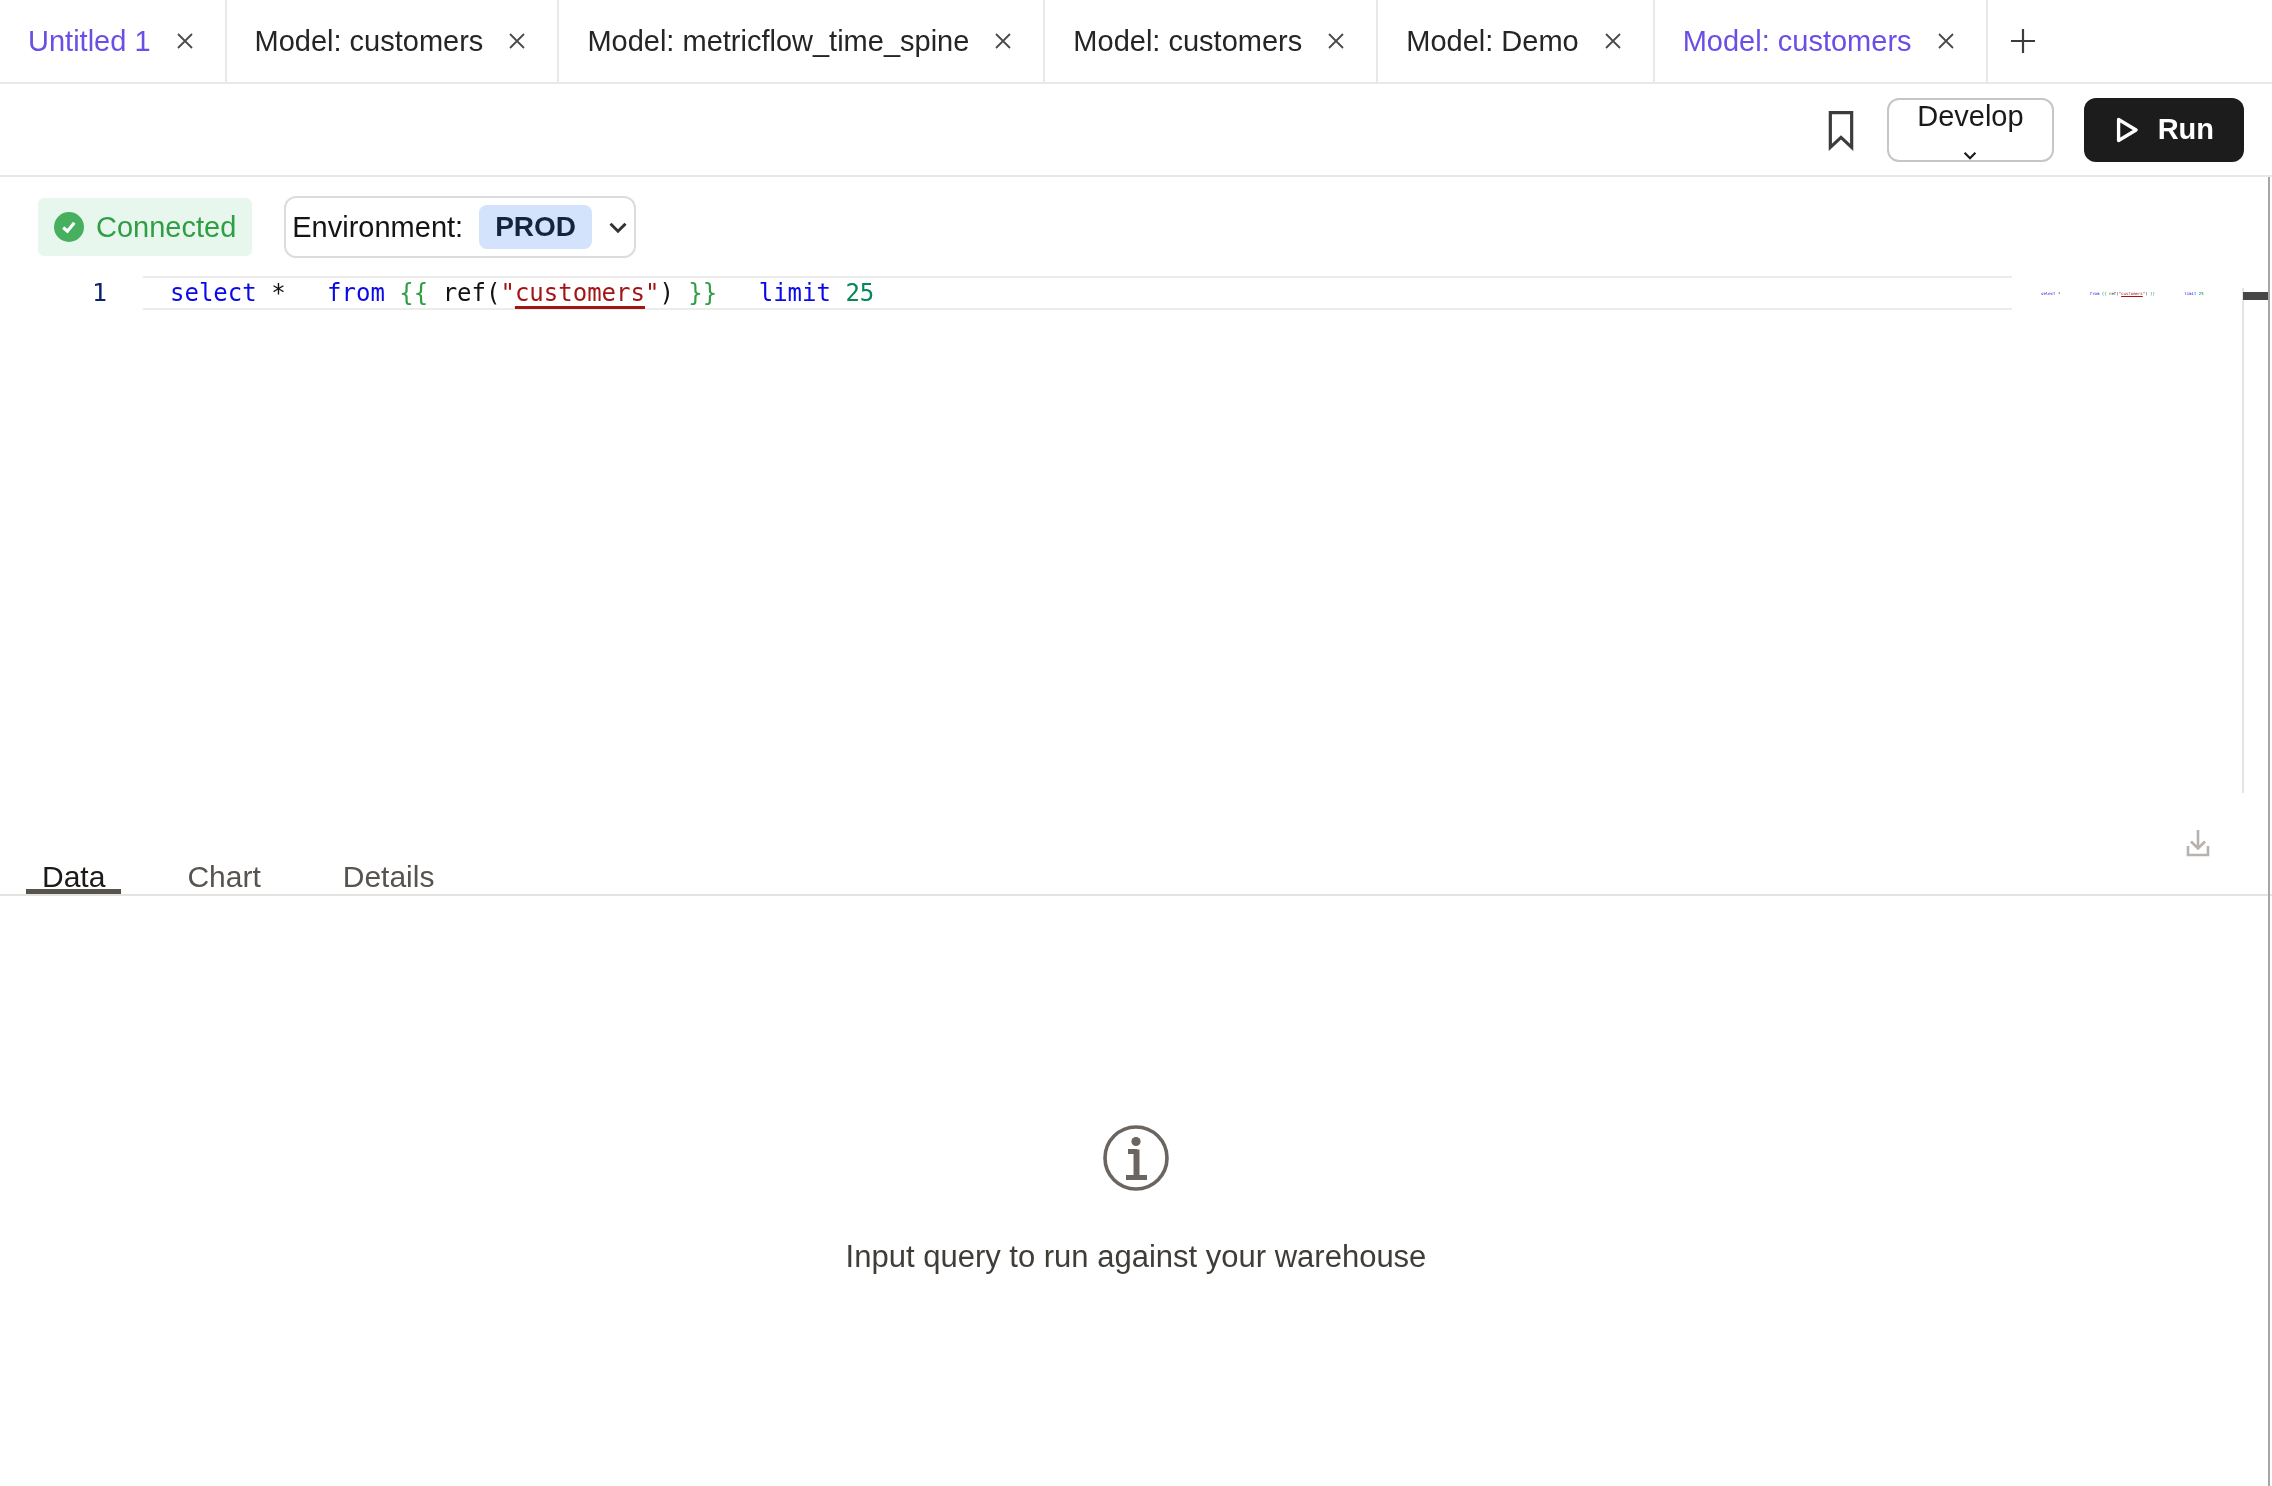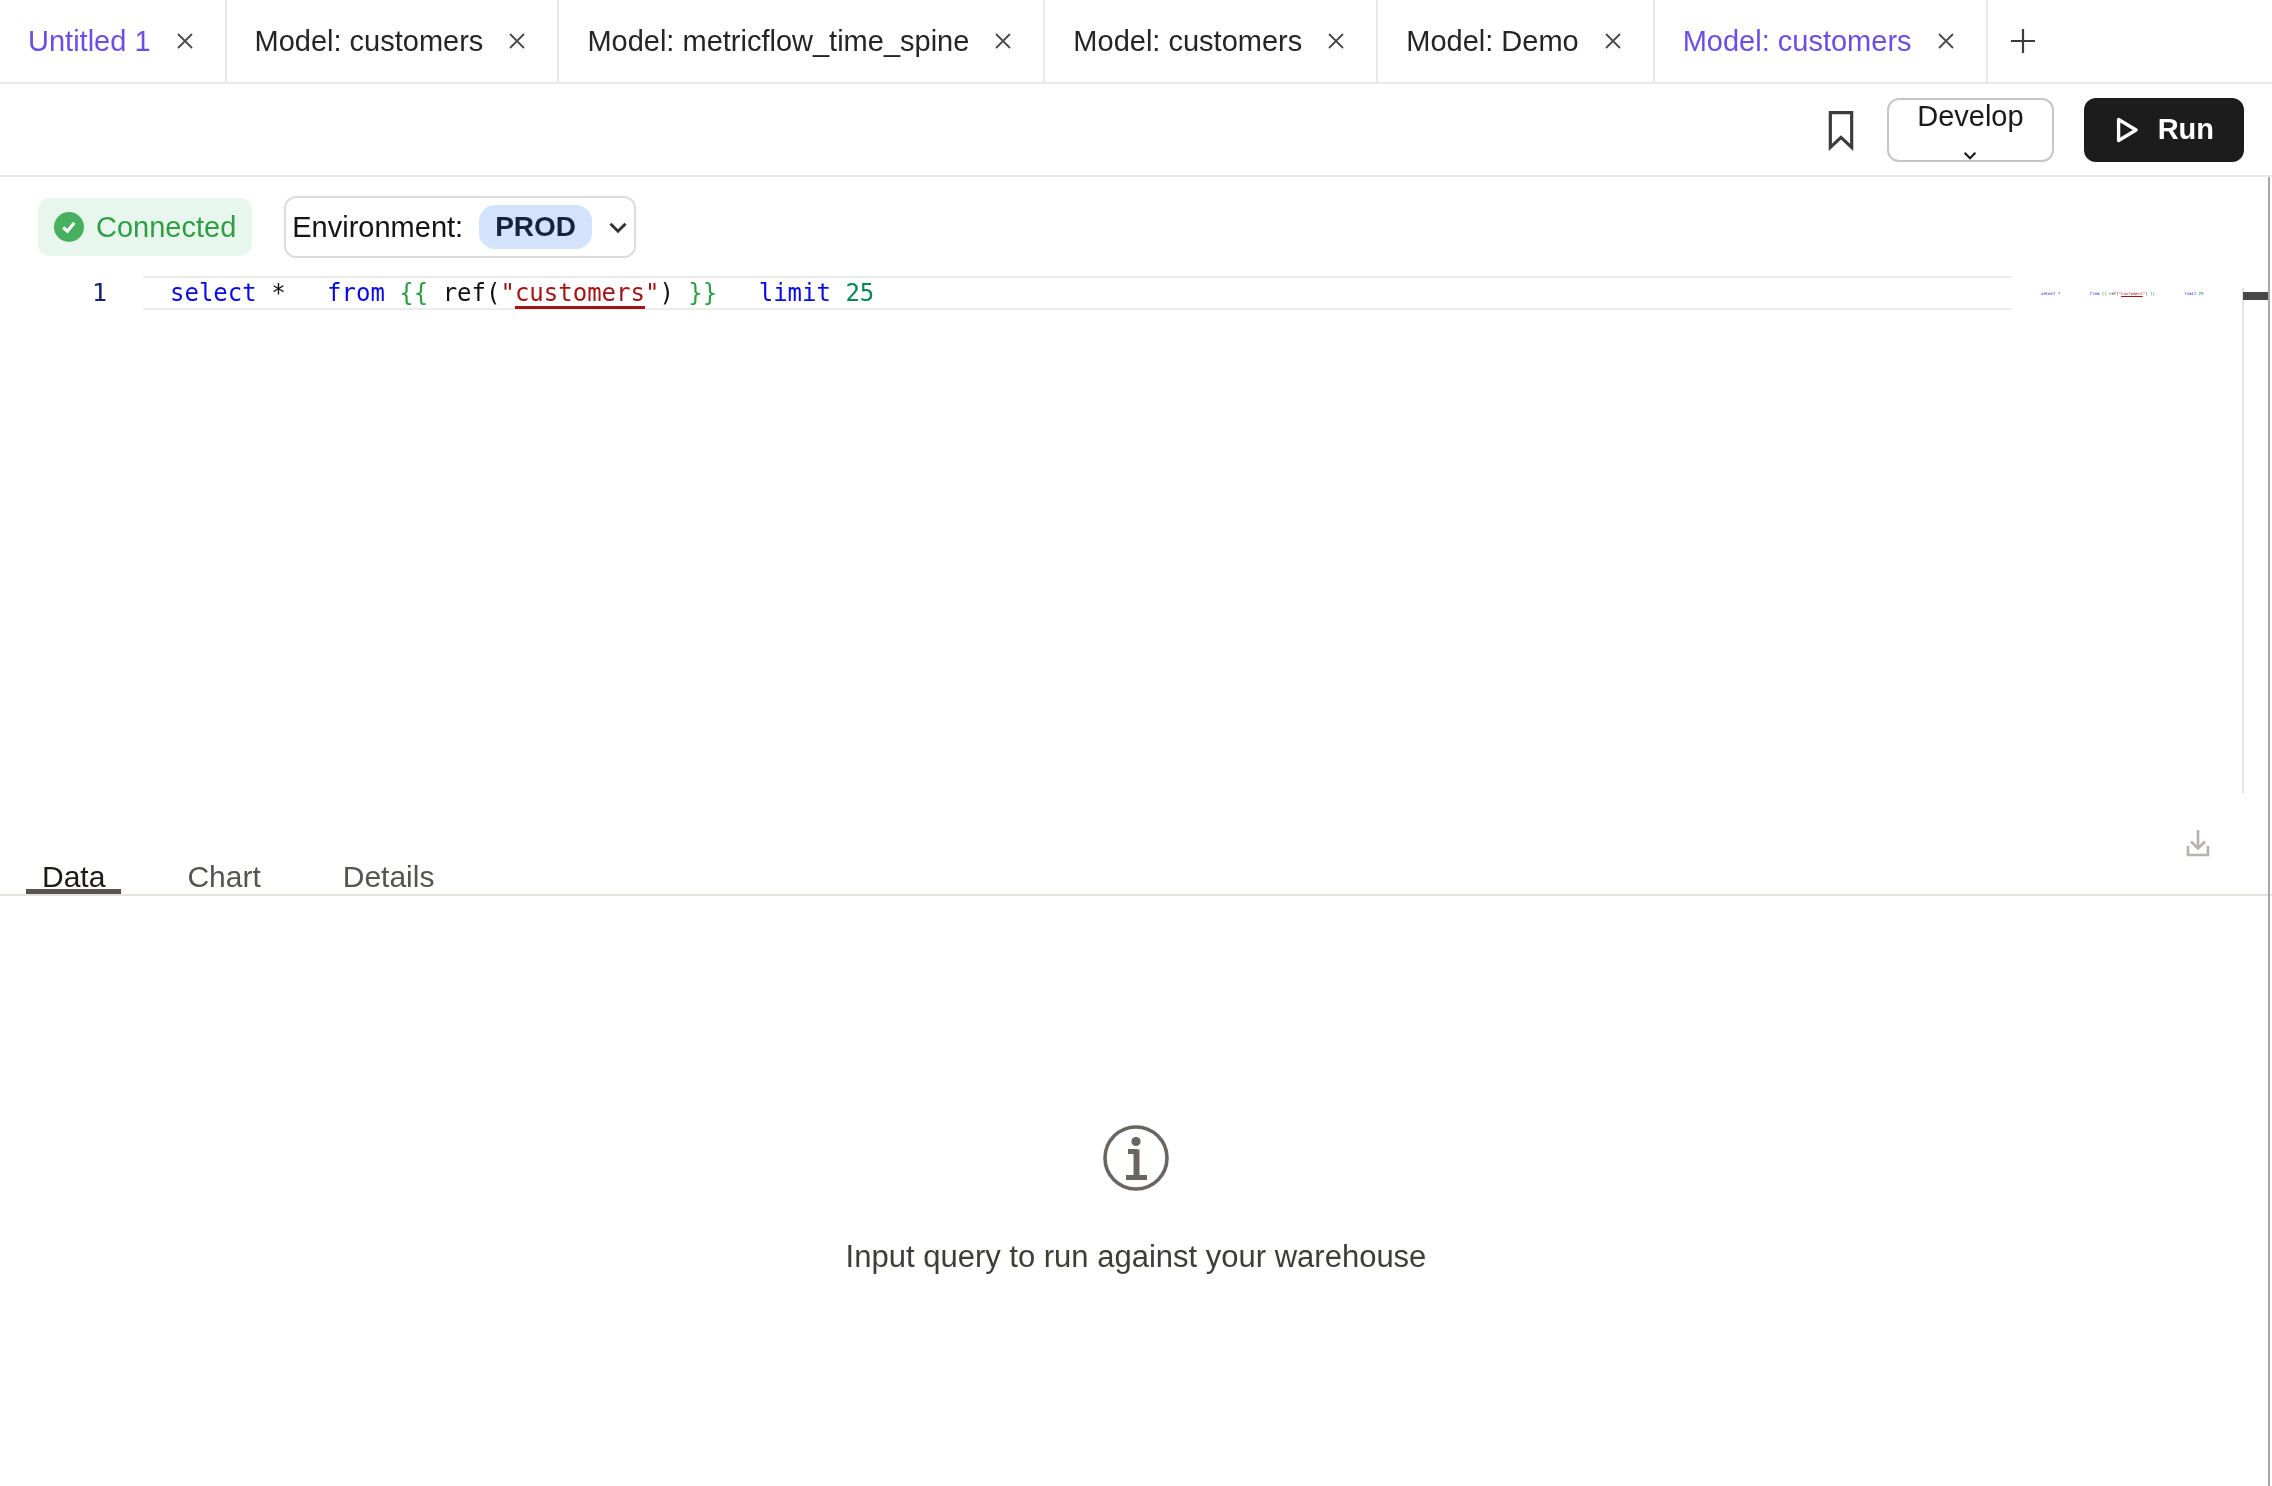--- a/index.html
+++ b/index.html
@@ -51,36 +51,36 @@
   .btn-run svg { stroke:#ffffff; stroke-width:2.4; fill:none; }
 
   
   .editor { height:596px; position:relative; }
   .status-row {
     display:flex; align-items:center; gap:32px;
     margin:21px 0 0 38px; height:58px;
   }
   .badge-connected {
     display:flex; align-items:center; gap:12px; height:58px;
-    padding:0 16px; border-radius:12px; background:var(--connected-bg);
+    padding:0 16px; border-radius:6px; background:var(--connected-bg);
   }
   .badge-connected .dot {
     width:30px; height:30px; border-radius:50%; background:var(--connected-dot);
     display:flex; align-items:center; justify-content:center;
   }
   .badge-connected .dot svg { stroke:#ffffff; stroke-width:3; fill:none; }
   .badge-connected .lbl { font-size:29px; font-weight:500; color:var(--connected-text); }
   .env-btn {
     display:flex; align-items:center; gap:16px; height:62px;
     padding:0 6px; border:2px solid #dcdcdc; border-radius:12px;
     background:#fff; cursor:pointer; font-family:"Liberation Sans", sans-serif;
   }
   .env-btn .env-lbl { font-size:29px; color:#141414; }
   .env-pill {
-    background:var(--env-pill-bg); border-radius:16px; padding:6px 16px;
+    background:var(--env-pill-bg); border-radius:8px; padding:6px 16px;
     font-size:28px; font-weight:600; color:#16233d;
   }
   .env-btn svg { stroke:#333; stroke-width:2.4; fill:none; }
 
   .code-area { position:relative; margin-top:20px; height:517px; }
   .code-line { display:flex; }
   .gutter {
     width:143px; text-align:right; padding-right:36px;
     font-family:"DejaVu Sans Mono", monospace; font-size:25px;
     color:var(--line-number); line-height:34px;

